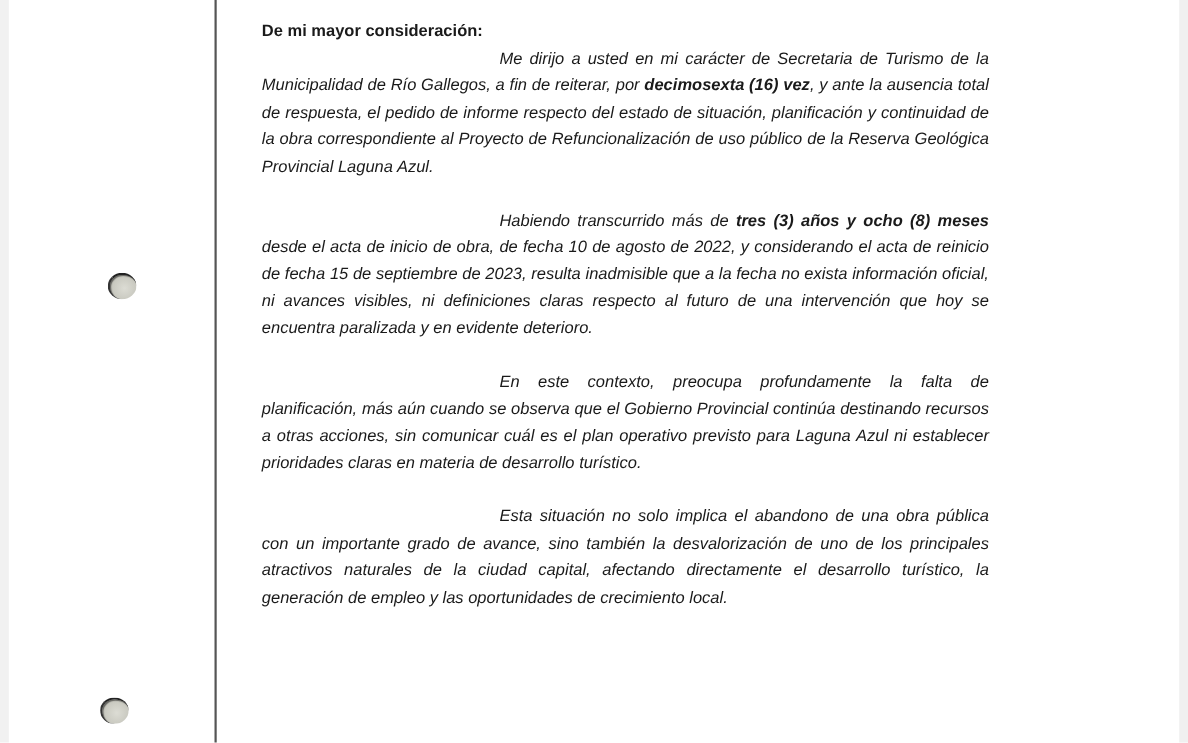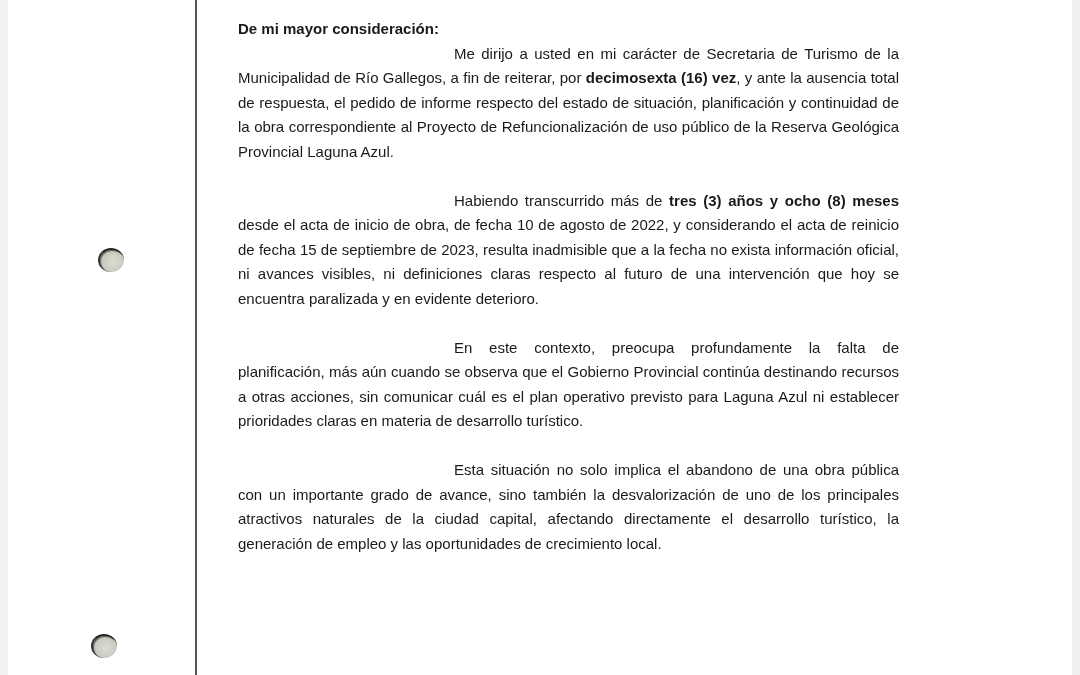--- a/index.html
+++ b/index.html
@@ -18,21 +18,21 @@
       border-top: 2px solid #222; border-left: 2px solid #333;
       box-shadow: inset 1px 1px 1px rgba(0,0,0,0.5);
     }
     .hole-1 { left: 98px; top: 248px; }
     .hole-2 { left: 91px; top: 634px; }
     .page-text {
       position: absolute; left: 238px; top: 17px; width: 661px;
       font-size: 15px; line-height: 24.5px; text-align: justify;
     }
     .salutation { font-weight: bold; margin: 0; }
-    .para { margin: 0 0 24.5px 0; text-indent: 216px; }
+    .para { margin: 0 0 24.5px 0; text-indent: 216px; font-style: italic; }
     .para.first { margin-bottom: 24.5px; }
     b { font-weight: bold; }
   </style>
 </head>
 <body>
 
 <div class="edge-left"></div>
 <div class="edge-right"></div>
 <div class="margin-rule"></div>
 <div class="punch-hole hole-1"></div>

